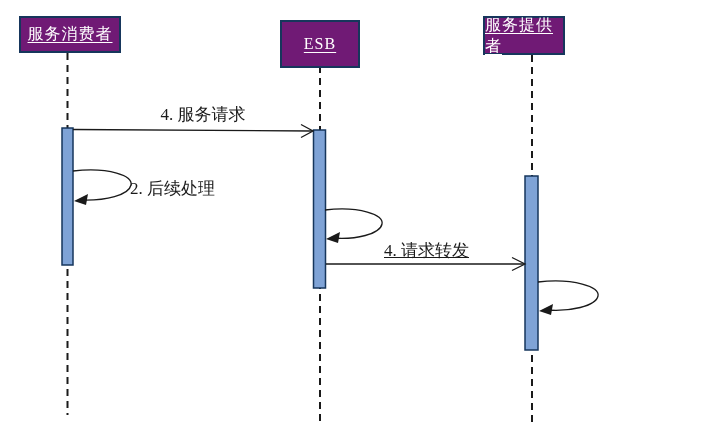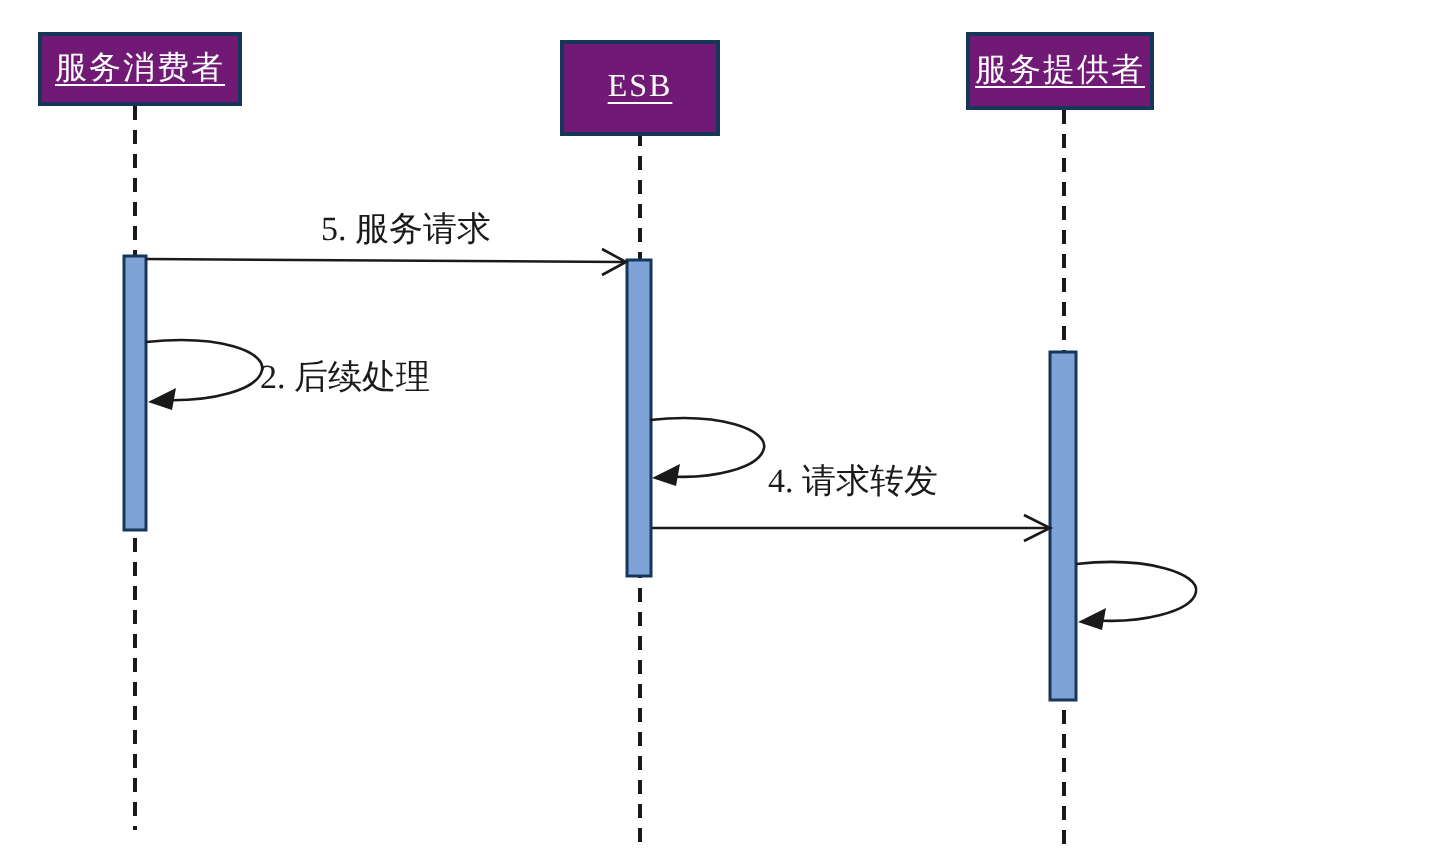--- a/index.html
+++ b/index.html
@@ -24,32 +24,32 @@
     display: flex;
     align-items: center;
     justify-content: center;
     font-size: 16px;
     text-decoration: underline;
     text-underline-offset: 3px;
     letter-spacing: 1px;
   }
   .box-consumer { left: 19px; top: 16px; width: 102px; height: 37px; }
   .box-esb      { left: 280px; top: 20px; width: 80px;  height: 48px; }
-  .box-provider { left: 483px; top: 16px; width: 94px; height: 39px; }
+  .box-provider { left: 483px; top: 16px; width: 82px; height: 39px; }
   .msg-label {
     position: absolute;
     color: #1a1a1a;
     font-size: 17px;
     line-height: 21px;
     white-space: nowrap;
   }
   .lbl-1 { left: 139px; top: 104px; width: 128px; text-align: center; }
   .lbl-2 { left: 130px; top: 178px; font-family: Liberation Serif, serif; }
   .lbl-3 { left: 389px; top: 213px; }
-  .lbl-4 { left: 384px; top: 230px; }
+  .lbl-4 { left: 384px; top: 240px; text-decoration: underline; }
   .lbl-5 { left: 601px; top: 291px; }
 </style>
 </head>
 <body>
 
 <div class="stage">
 
   <svg class="layer" width="720" height="424" viewBox="0 0 720 424">
 
     <line x1="67.5" y1="53" x2="67.5" y2="415" stroke="#1a1a1a" stroke-width="2" stroke-dasharray="7,5"></line>
@@ -79,17 +79,17 @@
   <div class="actor-box box-consumer">
     <span>服务消费者</span>
   </div>
   <div class="actor-box box-esb">
     <span>ESB</span>
   </div>
   <div class="actor-box box-provider">
     <span>服务提供者</span>
   </div>
 
-  <div class="msg-label lbl-1">5. 服务请求</div>
+  <div class="msg-label lbl-1">4. 服务请求</div>
   <div class="msg-label lbl-2">2. 后续处理</div>
   <div class="msg-label lbl-4">4. 请求转发</div>
 
 </div>
 
 </body></html>

